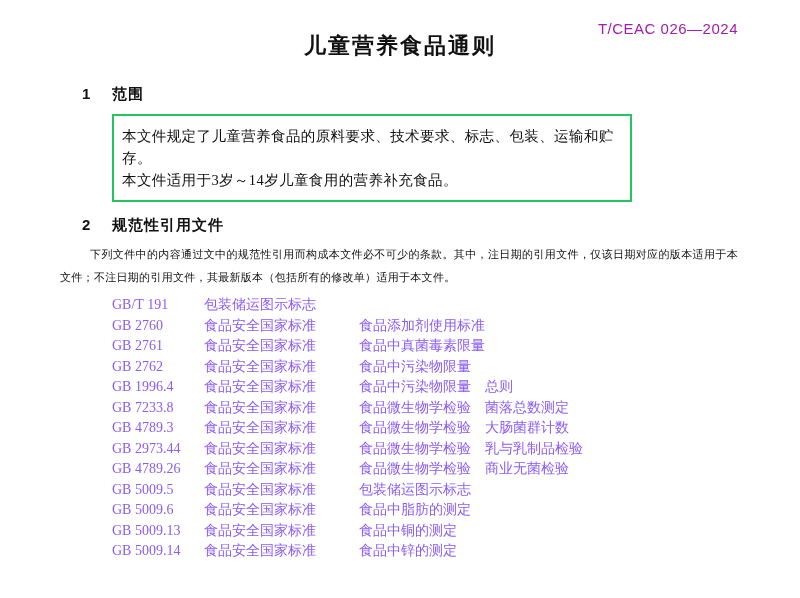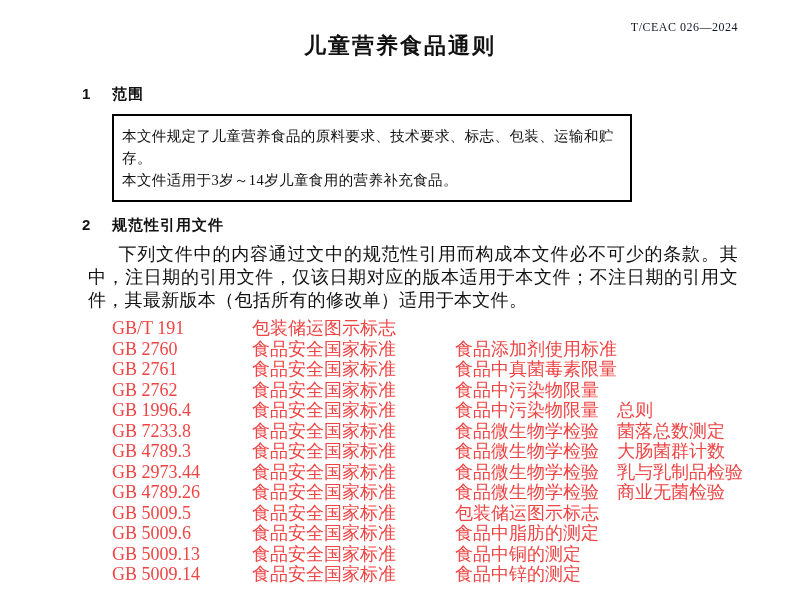--- a/index.html
+++ b/index.html
@@ -19,24 +19,24 @@
     width: 800px;
     height: 598px;
     box-sizing: border-box;
     padding: 0;
     background: #fff;
   }
   .std-code {
     position: absolute;
     top: 20px;
     right: 62px;
-    font-family: Liberation Serif, serif;
-    font-size: 12px;
+    font-family: Liberation Sans, sans-serif;
+    font-size: 15px;
     letter-spacing: 0.5px;
-    color: #0f172a;
+    color: #a21caf;
   }
   .doc-title {
     margin: 0;
     padding-top: 31px;
     text-align: center;
     font-family: "Liberation Sans", sans-serif;
     font-weight: bold;
     font-size: 22px;
     letter-spacing: 2px;
     color: #111;
@@ -57,60 +57,59 @@
     width: 30px;
     flex: 0 0 30px;
   }
   .section-title {
     letter-spacing: 1px;
     text-align: center;
   }
   .highlight-box {
     margin: 10px 0 0 112px;
     width: 520px;
-    border: 2px solid #000000;
+    border: 2px solid #22c55e;
     box-sizing: border-box;
     padding: 9px 10px 9px 8px;
   }
   .highlight-box p {
     margin: 0;
     font-size: 14.5px;
     line-height: 22px;
     letter-spacing: 0.4px;
     color: #111;
   }
   .sec2-head {
     margin-top: 14px;
   }
   .para {
     margin: 8px 0 0 0;
-    padding: 0 62px 0 88px;
-    font-size: 18px;
+    padding: 0 62px 0 60px;
+    font-size: 11px;
     line-height: 23px;
     text-align: justify;
     letter-spacing: 0.3px;
     color: #111;
   }
   .para .indent {
     display: inline-block;
     width: 30px;
   }
   .ref-list {
     margin: 6px 0 0 0;
     padding: 0 0 0 112px;
     list-style: none;
   }
   .ref-item {
     display: flex;
     font-family: "Liberation Serif", serif;
-    font-size: 18px;
+    font-size: 14px;
     line-height: 20.5px;
-    color: #ef4444;
+    color: #8b5cf6;
     white-space: pre;
-    gap: 48px;
   }
   .ref-code {
     flex: 0 0 92px;
   }
   .ref-name {
     flex: 0 0 155px;
   }
   .ref-desc {
     flex: 1 1 auto;
   }

